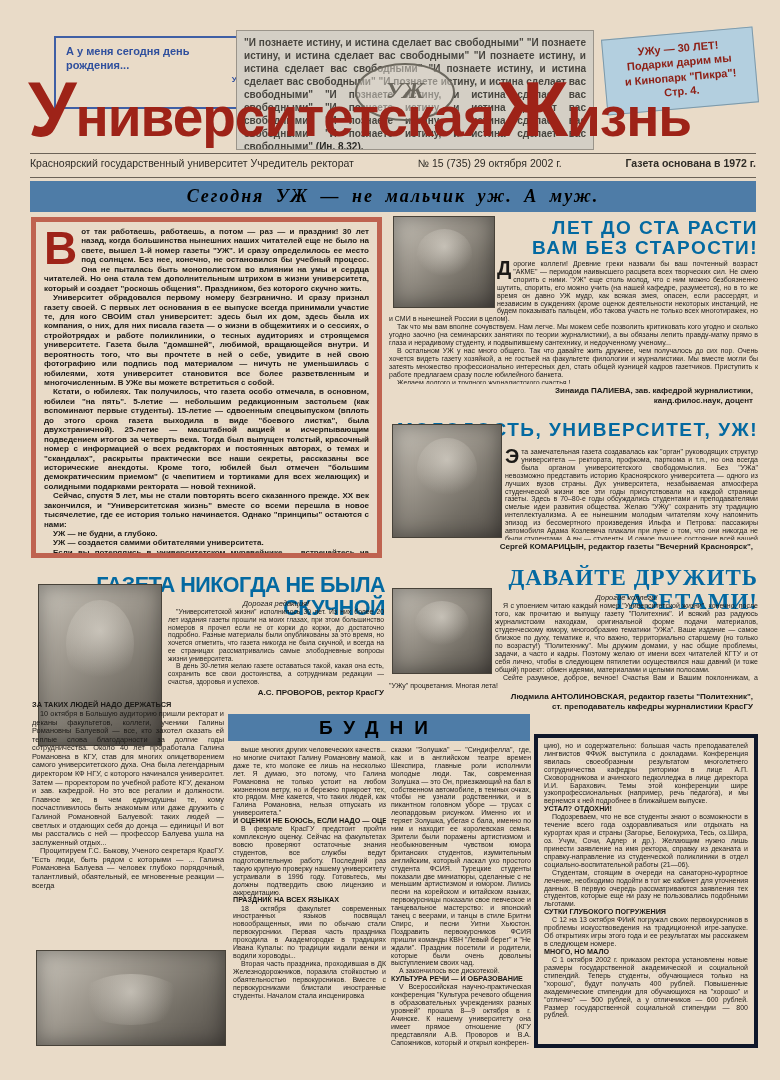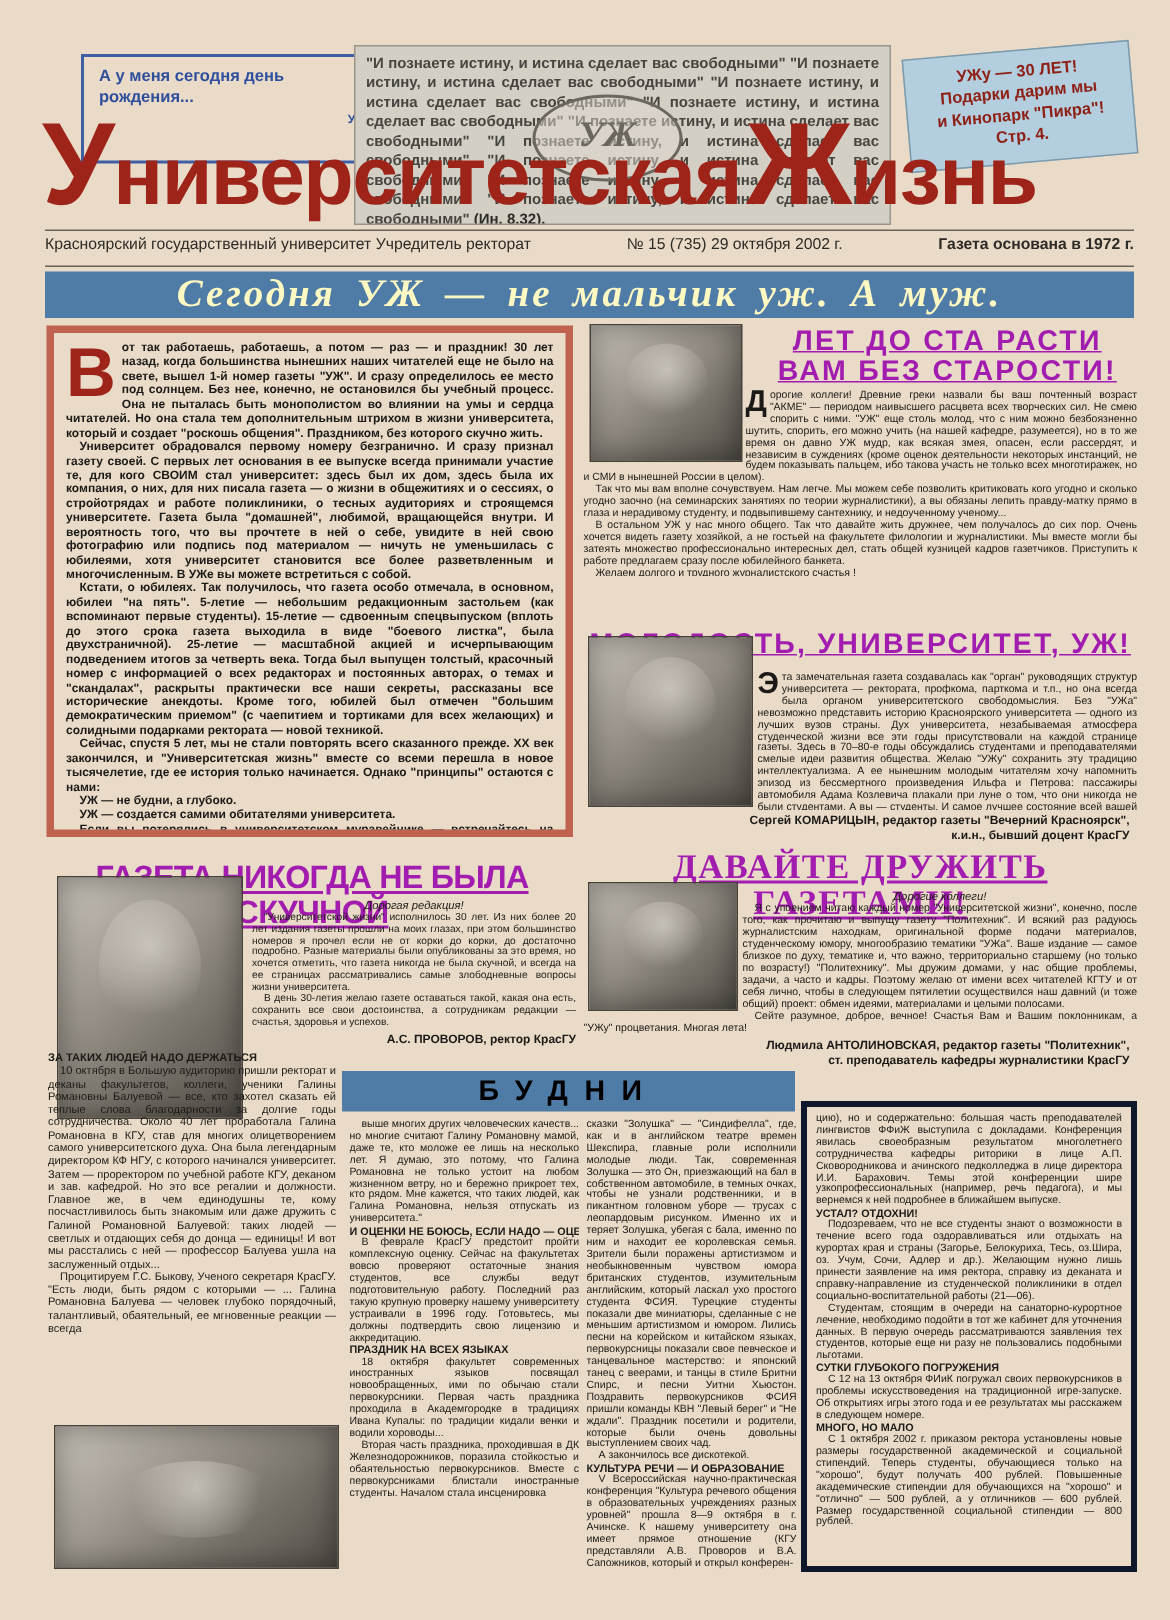--- a/index.html
+++ b/index.html
@@ -22,32 +22,32 @@
          padding-top:7px;box-sizing:border-box;line-height:1.3;}
   
   .masthead{left:28px;top:66px;width:752px;height:92px;color:#9e2318;font-weight:900;
             white-space:nowrap;z-index:5;line-height:86px;letter-spacing:-1px;}
   .masthead .cap{font-size:78px;}
   .masthead .rest{font-size:55px;}
   .rule{background:#6b6257;height:1px;left:30px;width:726px;}
   .infoline{left:30px;top:157px;width:726px;height:16px;display:flex;justify-content:space-between;
             font-size:10.5px;color:#2e2b26;}
   .infoline .founded{font-weight:bold;}
-  .banner{left:30px;top:181px;width:726px;height:31px;background:#4e7ca7;color:#fef9c3;text-align:center;
-          font-family:"Liberation Serif",serif;font-style:italic;font-weight:bold;font-size:26px;
+  .banner{left:30px;top:181px;width:726px;height:31px;background:#4e7ca7;color:#000000;text-align:center;
+          font-family:"Liberation Serif",serif;font-style:italic;font-weight:bold;font-size:18px;
           line-height:30px;letter-spacing:2px;word-spacing:5px;}
   
   .lead{left:31px;top:217px;width:351px;height:341px;border:5px solid #bf6350;box-sizing:border-box;
         padding:5px 8px;font-weight:bold;font-size:8px;line-height:1.18;text-align:justify;overflow:hidden;}
   .lead p{margin:0;text-indent:9px;}
   .lead .nt{text-indent:0;}
   .dropcap{float:left;font-weight:900;color:#9e2318;font-size:46px;line-height:38px;margin:2px 4px 0 0;}
   .dc2{float:left;font-weight:900;color:#1c1a17;font-size:20px;line-height:17px;margin:0 2px 0 0;}
   
-  .headline{font-weight:900;text-align:center;letter-spacing:1.5px;line-height:1.05;color:#a21caf;text-decoration:underline;}
+  .headline{font-weight:900;text-align:right;letter-spacing:1.5px;line-height:1.05;color:#0369a1;}
   .photo{background:linear-gradient(140deg,#c9c4ba 0%,#a09a90 35%,#746f66 70%,#544f49 100%);
          border:1px solid #474239;box-shadow:inset 0 0 20px rgba(0,0,0,.4);}
   .photo:after{content:"";display:block;width:55%;height:55%;margin:12% auto 0;border-radius:50%;
          background:radial-gradient(circle at 50% 35%,rgba(235,230,220,.55),rgba(235,230,220,0) 70%);}
   .body7{font-size:7px;line-height:1.13;text-align:justify;overflow:hidden;}
   .body7 p{margin:0;text-indent:8px;}
   .wrapL{float:left;}
   .sig{font-weight:bold;font-size:8px;line-height:1.25;text-align:right;}
   .salut{font-style:italic;text-align:center;font-size:7.5px;margin:0 0 1px;text-indent:0!important;}
   .serifhead{font-family:"Liberation Serif",serif;font-weight:bold;letter-spacing:1px;}
@@ -110,30 +110,33 @@
     <div>ВАМ БЕЗ СТАРОСТИ!</div>
   </div>
   <div class="abs photo" style="left:393px;top:216px;width:100px;height:90px;"></div>
   <div class="abs body7" style="left:389px;top:260px;width:369px;height:124px;">
     <div class="wrapL" style="width:108px;height:48px;"></div>
     <p style="text-indent:0"><span class="dc2">Д</span><span>орогие коллеги! Древние греки назвали бы ваш почтенный возраст "АКМЕ" — периодом наивысшего расцвета всех творческих сил. Не смею спорить с ними. "УЖ" еще столь молод, что с ним можно безбоязненно шутить, спорить, его можно учить (на нашей кафедре, разумеется), но в то же время он давно УЖ мудр, как всякая змея, опасен, если рассердят, и независим в суждениях (кроме оценок деятельности некоторых инстанций, не будем показывать пальцем, ибо такова участь не только всех многотиражек, но и СМИ в нынешней России в целом).</span></p>
     <p>Так что мы вам вполне сочувствуем. Нам легче. Мы можем себе позволить критиковать кого угодно и сколько угодно заочно (на семинарских занятиях по теории журналистики), а вы обязаны лепить правду-матку прямо в глаза и нерадивому студенту, и подвыпившему сантехнику, и недоученному ученому...</p>
     <p>В остальном УЖ у нас много общего. Так что давайте жить дружнее, чем получалось до сих пор. Очень хочется видеть газету хозяйкой, а не гостьей на факультете филологии и журналистики. Мы вместе могли бы затеять множество профессионально интересных дел, стать общей кузницей кадров газетчиков. Приступить к работе предлагаем сразу после юбилейного банкета.</p>
     <p>Желаем долгого и трудного журналистского счастья !</p>
   </div>
+  <div class="abs sig" style="left:389px;top:386px;width:364px;">
+    <div>Зинаида ПАЛИЕВА, зав. кафедрой журналистики,</div>
+    <div>канд.филос.наук, доцент</div>
+  </div>
 
   <div class="abs headline" style="left:389px;top:420px;width:369px;font-size:19px;">МОЛОДОСТЬ, УНИВЕРСИТЕТ, УЖ!</div>
   <div class="abs photo" style="left:392px;top:424px;width:108px;height:112px;"></div>
   <div class="abs body7" style="left:389px;top:448px;width:369px;height:92px;">
     <div class="wrapL" style="width:116px;height:88px;"></div>
     <p style="text-indent:0"><span class="dc2">Э</span><span>та замечательная газета создавалась как "орган" руководящих структур университета — ректората, профкома, парткома и т.п., но она всегда была органом университетского свободомыслия. Без "УЖа" невозможно представить историю Красноярского университета — одного из лучших вузов страны. Дух университета, незабываемая атмосфера студенческой жизни все эти годы присутствовали на каждой странице газеты. Здесь в 70–80-е годы обсуждались студентами и преподавателями смелые идеи развития общества. Желаю "УЖу" сохранить эту традицию интеллектуализма. А ее нынешним молодым читателям хочу напомнить эпизод из бессмертного произведения Ильфа и Петрова: пассажиры автомобиля Адама Козлевича плакали при луне о том, что они никогда не были студентами. А вы — студенты. И самое лучшее состояние всей вашей жизни. Потому что вы молоды, счастливы, учитесь в замечательном университете и потому, что у вас есть "Университетская жизнь".</span></p>
   </div>
   <div class="abs sig" style="left:389px;top:542px;width:364px;">
     <div>Сергей КОМАРИЦЫН, редактор газеты "Вечерний Красноярск",</div>
-    <div>к.и.н., бывший доцент  КрасГУ</div>
   </div>
 
   <div class="abs headline serifhead" style="left:389px;top:566px;width:369px;font-size:23px;">ДАВАЙТЕ ДРУЖИТЬ ГАЗЕТАМИ!</div>
   <div class="abs photo" style="left:392px;top:588px;width:98px;height:84px;"></div>
   <div class="abs body7" style="left:389px;top:594px;width:369px;height:96px;">
     <div class="wrapL" style="width:106px;height:80px;"></div>
     <p class="salut">Дорогие коллеги!</p>
     <p>Я с упоением читаю каждый номер "Университетской жизни", конечно, после того, как прочитаю и выпущу газету "Политехник". И всякий раз радуюсь журналистским находкам, оригинальной форме подачи материалов, студенческому юмору, многообразию тематики "УЖа". Ваше издание — самое близкое по духу, тематике и, что важно, территориально старшему (но только по возрасту!) "Политехнику". Мы дружим домами, у нас общие проблемы, задачи, а часто и кадры. Поэтому желаю от имени всех читателей КГТУ и от себя лично, чтобы в следующем пятилетии осуществился наш давний (и тоже общий) проект: обмен идеями, материалами и целыми полосами.</p>
     <p>Сейте разумное, доброе, вечное! Счастья Вам и Вашим поклонникам, а "УЖу" процветания. Многая лета!</p>
   </div>

